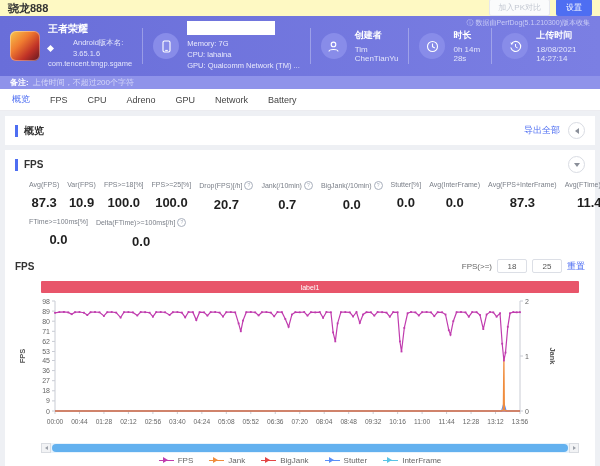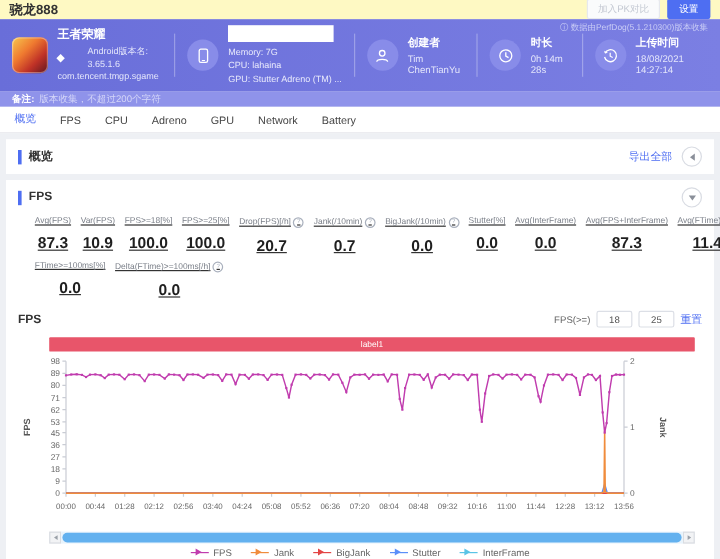--- a/index.html
+++ b/index.html
@@ -40,21 +40,21 @@
   
   .card{background:#fff;margin:5px 5px 0 5px;padding:6px 10px;}
   .sec-head{display:flex;justify-content:space-between;align-items:center;}
   .sec-title{font-weight:bold;font-size:10px;border-left:3px solid #4e6ef2;padding-left:6px;line-height:12px;}
   .sec-right{display:flex;align-items:center;gap:8px;}
   .link{color:#4e6ef2;font-size:9px;cursor:pointer;}
   .circle-btn{width:15px;height:15px;border:1px solid #d9dce3;border-radius:50%;background:#fff;display:flex;align-items:center;justify-content:center;cursor:pointer;}
   .tri-left{width:0;height:0;border-top:3px solid transparent;border-bottom:3px solid transparent;border-right:4px solid #8a8f99;}
   .tri-down{width:0;height:0;border-left:3px solid transparent;border-right:3px solid transparent;border-top:4px solid #8a8f99;}
   
-  .stats-row{display:flex;align-items:flex-start;padding:8px 0 0 10px;text-decoration:underline;}
+  .stats-row{display:flex;align-items:flex-start;padding:8px 0 0 10px;}
   .stat{padding:0 4px;text-align:center;flex:none;}
   .stat-label{font-size:7px;color:#7a7f88;white-space:nowrap;display:flex;align-items:center;justify-content:center;gap:2px;}
   .stat-value{font-size:13px;font-weight:bold;color:#1f1f1f;margin-top:7px;}
   .help-icon{width:7px;height:7px;border:1px solid #a9b0bd;border-radius:50%;color:#a9b0bd;font-size:5px;line-height:7px;display:inline-block;text-align:center;flex:none;}
   
   .chart-head{display:flex;justify-content:space-between;align-items:center;margin-top:10px;}
   .chart-title{font-weight:bold;font-size:10px;}
   .threshold{display:flex;align-items:center;gap:5px;font-size:8px;color:#666;}
   .th-input{width:28px;height:12px;border:1px solid #dcdfe6;border-radius:2px;font-size:8px;text-align:center;color:#555;font-family:inherit;padding:0;}
   .red-label-bar{height:12px;background:#e8556a;border-radius:1px;color:#fff;font-size:7px;display:flex;align-items:center;justify-content:center;margin:8px 6px 0 26px;}
@@ -112,21 +112,21 @@
       <svg width="13" height="13" viewBox="0 0 13 13">
           <rect x="3" y="1" width="7" height="11" rx="1.4" fill="none" stroke="#fff" stroke-width="1.1"></rect>
           <line x1="5.2" y1="10.4" x2="7.8" y2="10.4" stroke="#fff" stroke-width="1"></line>
         </svg>
     </div>
     <div>
       <div class="device-redact"></div>
       <div class="device-meta">
         <div>Memory: 7G</div>
         <div>CPU: lahaina</div>
-        <div>GPU: Stutter Adreno (TM) ...</div>
+        <div>GPU: Qualcomm Network (TM) ...</div>
       </div>
     </div>
   </div>
 
   <div class="vdiv"></div>
 
   <div class="hero-block">
     <div class="icon-circle">
       <svg width="13" height="13" viewBox="0 0 13 13">
           <circle cx="6.5" cy="4.4" r="2.3" fill="none" stroke="#fff" stroke-width="1.1"></circle>
@@ -166,21 +166,21 @@
     </div>
     <div>
       <div class="info-label">上传时间</div>
       <div class="info-value">18/08/2021 14:27:14</div>
     </div>
   </div>
 </div>
 
 <div class="note-bar">
   <span class="note-label">备注:</span>
-  <span class="note-placeholder">版本收集，不超过200个字符</span>
+  <span class="note-placeholder">上传时间，不超过200个字符</span>
 </div>
 
 <div class="tabs" id="tabs-bar">
     <span class="tab active">概览</span>
     <span class="tab">FPS</span>
     <span class="tab">CPU</span>
     <span class="tab">Adreno</span>
     <span class="tab">GPU</span>
     <span class="tab">Network</span>
     <span class="tab">Battery</span>

